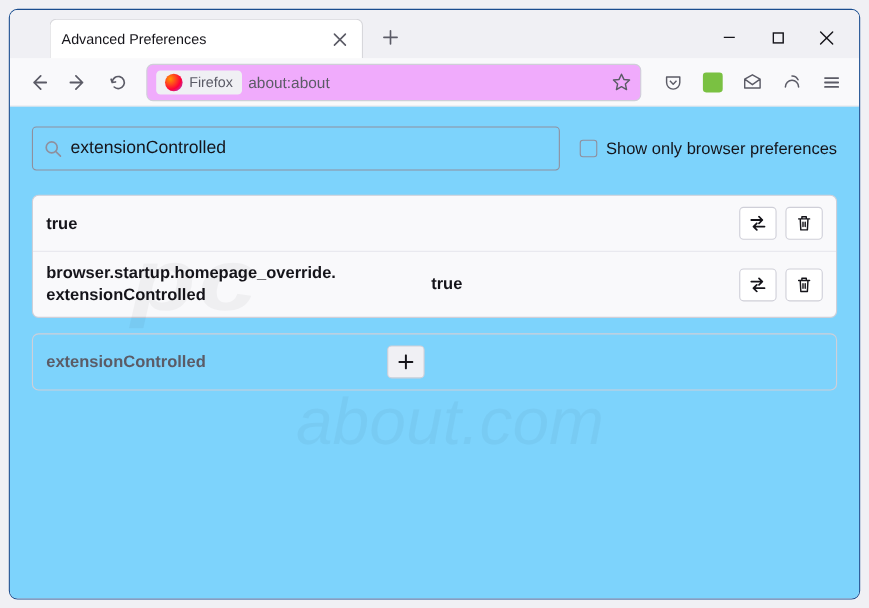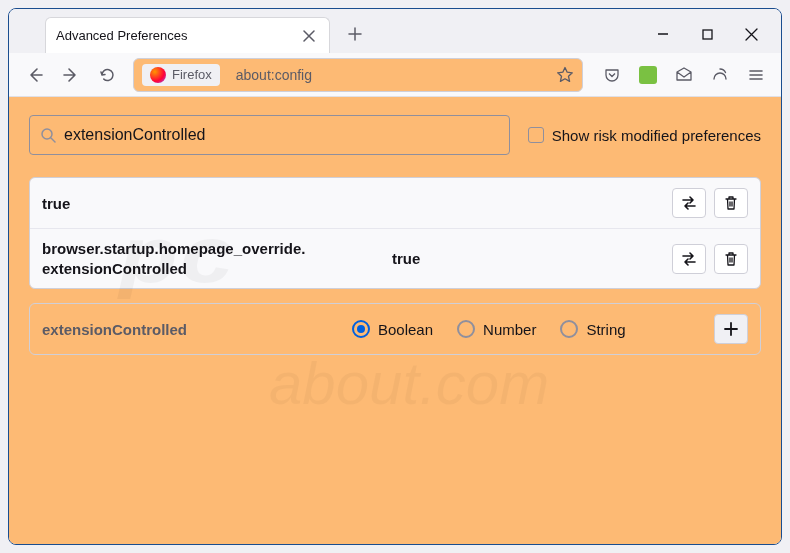--- a/index.html
+++ b/index.html
@@ -82,30 +82,30 @@
   .nav-btn {
     width: 32px; height: 32px;
     display: flex; align-items: center; justify-content: center;
     color: #5b5b66;
     border-radius: 4px;
     cursor: pointer;
   }
   .urlbar {
     flex: 1;
     height: 34px;
-    background: #fdba74;
+    background: #f0abfc;
     border: 1px solid #cfcfd8;
     border-radius: 6px;
     display: flex;
     align-items: center;
     padding: 0 8px;
     margin: 0 6px;
     font-size: 14px;
     color: #15141a;
-    gap: 16px;
+    gap: 6px;
   }
   .identity-pill {
     background: #f0f0f4;
     border-radius: 4px;
     padding: 3px 8px;
     display: flex; align-items: center; gap: 6px;
     font-size: 13px;
     color: #5b5b66;
   }
   .ff-logo {
@@ -114,21 +114,21 @@
     background: radial-gradient(circle at 30% 30%, #ff9500 0%, #ff0039 60%, #9059ff 100%);
   }
   .url-text { color: #5b5b66; font-size: 14px; }
   .url-star { margin-left: auto; color: #5b5b66; }
   .toolbar-icons { display: flex; align-items: center; gap: 6px; margin-left: 4px; }
   .toolbar-icon { width: 30px; height: 30px; display:flex; align-items:center; justify-content:center; color:#5b5b66; border-radius:4px; cursor:pointer; }
   .ext-green { width:18px; height:18px; background:#7ac142; border-radius:3px; }
   
   .content {
     flex: 1;
-    background: #fdba74;
+    background: #7dd3fc;
     padding: 18px 20px;
     overflow: auto;
   }
   .search-row {
     display: flex;
     align-items: center;
     gap: 18px;
     margin-bottom: 22px;
   }
   .search-box {
@@ -279,21 +279,21 @@
       <svg width="17" height="17" viewBox="0 0 17 17">
           <path d="M3 9 a5.5 5.5 0 1 1 1.8 4.1 M3 9 l-1 -3 M3 9 l3 -0.5" stroke="currentColor" stroke-width="1.5" fill="none" stroke-linecap="round"></path>
         </svg>
     </div>
 
     <div class="urlbar">
       <div class="identity-pill">
         <div class="ff-logo"></div>
         <span>Firefox</span>
       </div>
-      <span class="url-text">about:config</span>
+      <span class="url-text">about:about</span>
       <span class="url-star">
         <svg width="18" height="18" viewBox="0 0 18 18">
             <path d="M9 1.5 L11.2 6.2 L16.3 6.8 L12.5 10.3 L13.6 15.4 L9 12.8 L4.4 15.4 L5.5 10.3 L1.7 6.8 L6.8 6.2 Z" stroke="currentColor" stroke-width="1.3" fill="none" stroke-linejoin="round"></path>
           </svg>
       </span>
     </div>
 
     <div class="toolbar-icons">
       <div class="toolbar-icon">
         <svg width="16" height="16" viewBox="0 0 16 16">
@@ -326,21 +326,21 @@
     <div class="search-row">
       <div class="search-box">
         <svg width="16" height="16" viewBox="0 0 16 16">
             <circle cx="7" cy="7" r="5" stroke="#8f8f9d" stroke-width="1.5" fill="none"></circle>
             <path d="M11 11 L15 15" stroke="#8f8f9d" stroke-width="1.5" stroke-linecap="round"></path>
           </svg>
         <input type="text" value="extensionControlled" style="">
       </div>
       <label class="show-modified">
         <span class="chk"></span>
-        <span>Show risk modified preferences</span>
+        <span>Show only browser preferences</span>
       </label>
     </div>
 
     <div class="pref-group">
       <div class="pref-row">
         <div class="pref-val">true</div>
         <div class="row-actions">
           <div class="icon-btn">
             <svg width="18" height="14" viewBox="0 0 18 14">
                 <path d="M3 4 H13 M13 4 L10 1 M13 4 L10 7 M15 10 H5 M5 10 L8 7 M5 10 L8 13" stroke="currentColor" stroke-width="1.6" fill="none" stroke-linecap="round" stroke-linejoin="round"></path>
@@ -366,34 +366,20 @@
             <svg width="14" height="16" viewBox="0 0 14 16">
                 <path d="M2 4 H12 M5 4 V2 H9 V4 M3.5 4 L4 14 H10 L10.5 4 M6 7 V11 M8 7 V11" stroke="currentColor" stroke-width="1.3" fill="none" stroke-linecap="round" stroke-linejoin="round"></path>
               </svg>
           </div>
         </div>
       </div>
     </div>
 
     <div class="add-row">
       <div class="add-name">extensionControlled</div>
-      <div class="radios">
-        <div class="radio-opt">
-          <span class="radio checked"></span>
-          <span>Boolean</span>
-        </div>
-        <div class="radio-opt">
-          <span class="radio"></span>
-          <span>Number</span>
-        </div>
-        <div class="radio-opt">
-          <span class="radio"></span>
-          <span>String</span>
-        </div>
-      </div>
       <div class="add-btn">
         <svg width="14" height="14" viewBox="0 0 14 14">
             <path d="M7 1 V13 M1 7 H13" stroke="#15141a" stroke-width="1.8" stroke-linecap="round"></path>
           </svg>
       </div>
     </div>
 
   </div>
 
   <div class="watermark">pc</div>

